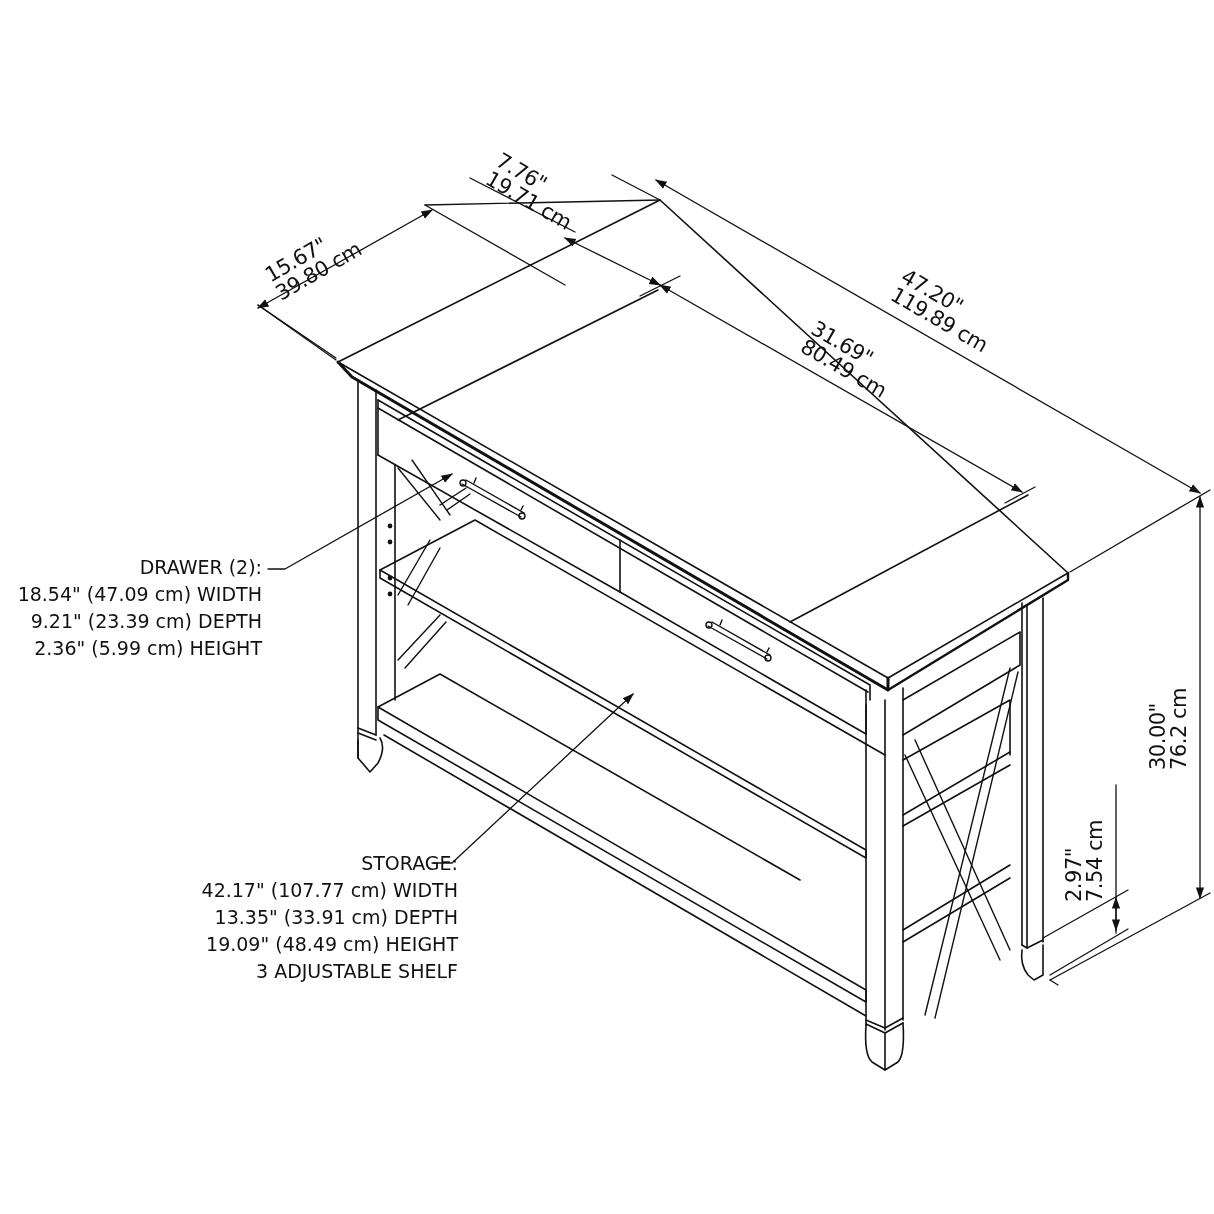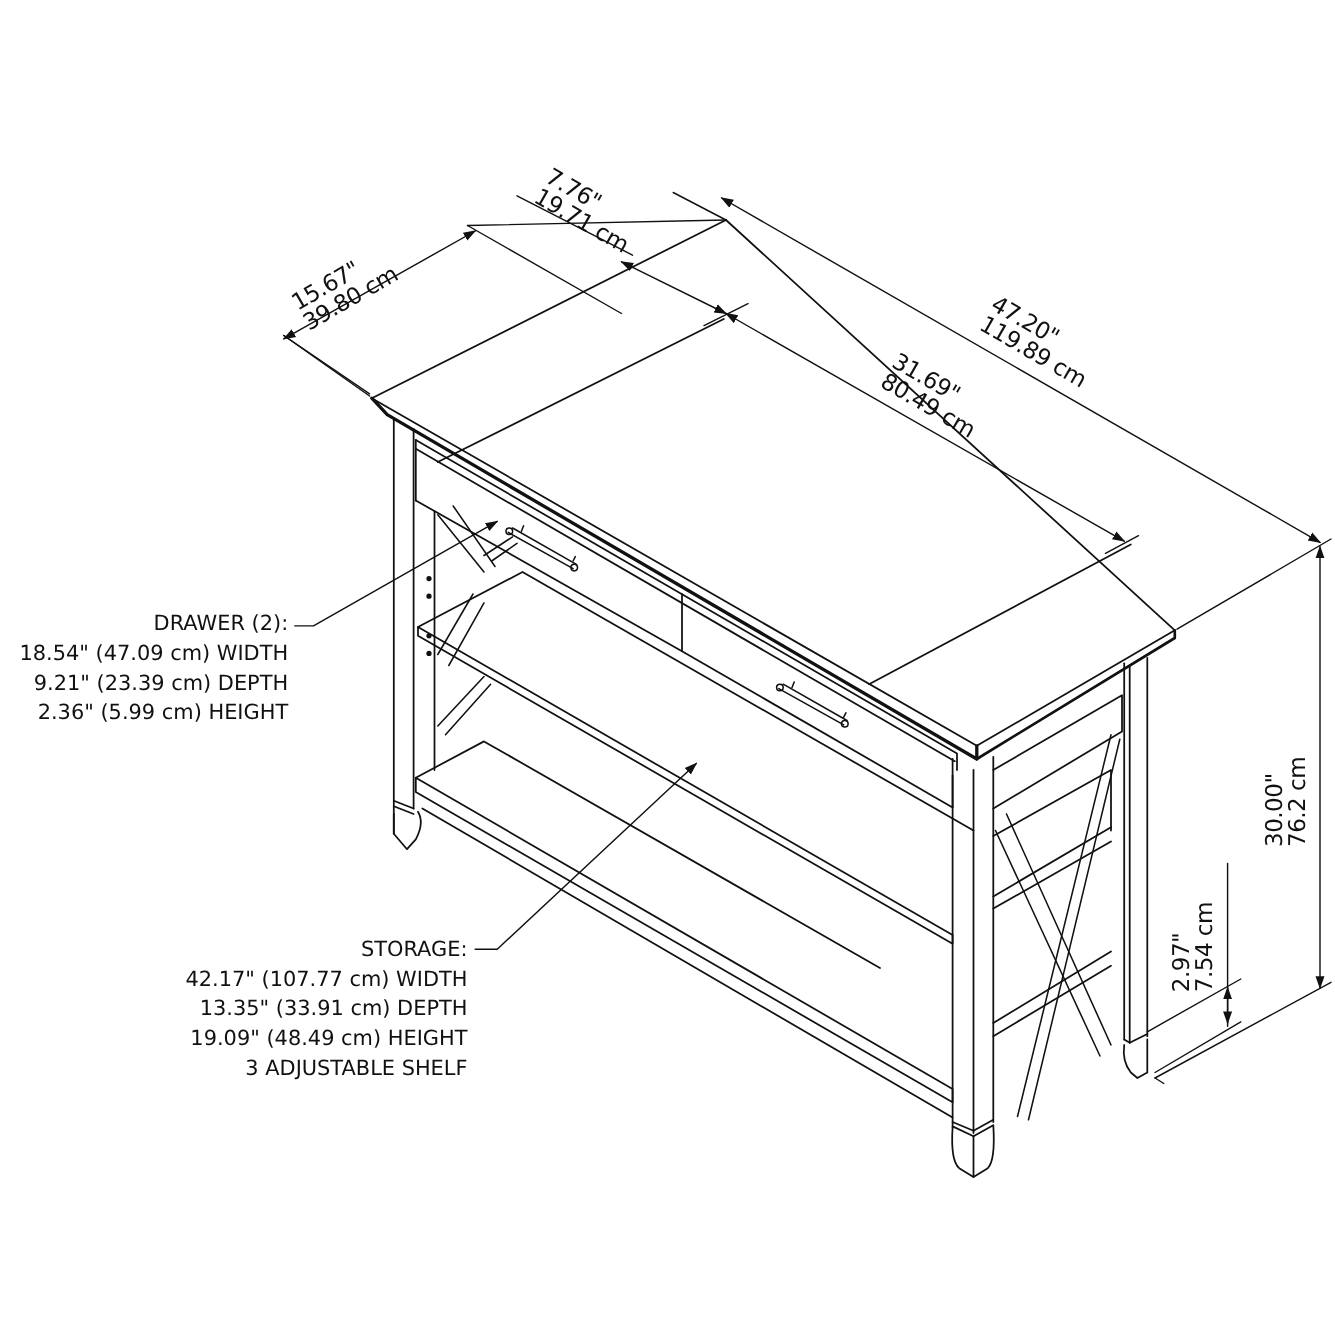--- a/index.html
+++ b/index.html
@@ -188,19 +188,19 @@
   <div>7.54 cm</div>
 </div>
 
 <div class="lbl" style="right:952px;top:554px;margin-left:17px;">
   <div>DRAWER (2):</div>
   <div>18.54" (47.09 cm) WIDTH</div>
   <div>9.21" (23.39 cm) DEPTH</div>
   <div>2.36" (5.99 cm) HEIGHT</div>
 </div>
 
-<div class="lbl" style="right:789px;top:850px;">
+<div class="lbl" style="right:756px;top:850px;">
   <div>STORAGE:</div>
   <div>42.17" (107.77 cm) WIDTH</div>
   <div>13.35" (33.91 cm) DEPTH</div>
   <div>19.09" (48.49 cm) HEIGHT</div>
   <div>3 ADJUSTABLE SHELF</div>
 </div>
 
 </body></html>

